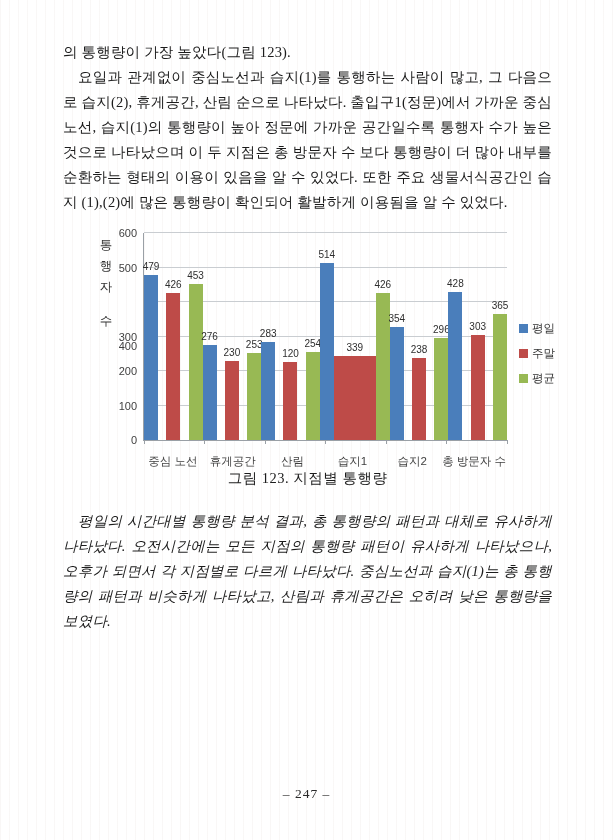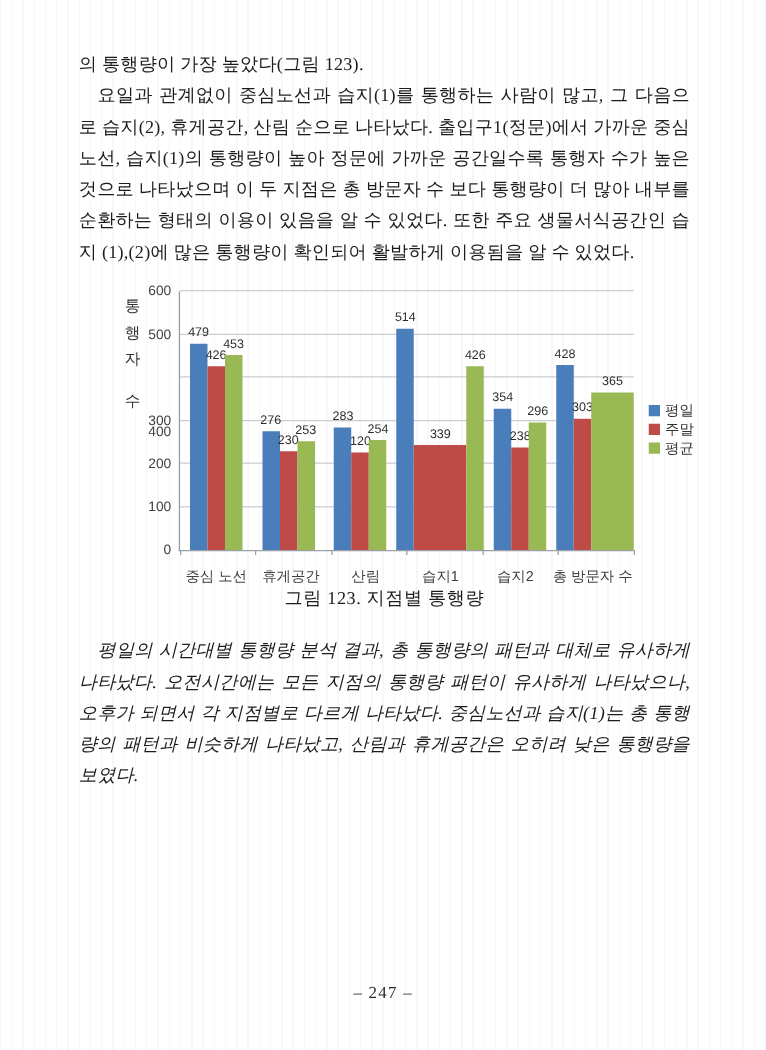--- a/index.html
+++ b/index.html
@@ -31,33 +31,33 @@
     position:absolute; left:52px; top:11px; width:363px; height:207px;
     border-left:1.5px solid #9aa0a6;
     border-bottom:1.5px solid #9aa0a6;
   }
   .gridline { position:absolute; left:0; right:0; height:1px; background:#c9cdd1; }
   .ytick-label {
     position:absolute; width:40px; text-align:right;
     font-size:11px; color:#3f3f3f; line-height:14px;
   }
   .groups { position:relative; display:flex; height:100%; z-index:1; }
-  .bar-group { flex:1; display:flex; align-items:flex-end; justify-content:center; }
+  .bar-group { flex:1; display:flex; align-items:flex-end; justify-content:space-between; }
   .bar { width:14px; position:relative; }
   .bar-value {
     position:absolute; top:-14px; left:50%; transform:translateX(-50%);
     font-size:10px; color:#2e2e2e; white-space:nowrap;
   }
   .xtick { position:absolute; width:1px; height:4px; background:#9aa0a6; top:100%; }
   .xlabels { position:absolute; left:52px; top:232px; width:363px; display:flex; }
   .xlabel { flex:1; text-align:center; font-size:11.5px; color:#3f3f3f; white-space:nowrap; }
   .ylabel-col { position:absolute; left:7px; top:13px; display:flex; flex-direction:column;
                 font-size:12.5px; color:#333; line-height:21px; text-align:center; width:16px; }
   .ygap { height:13px; }
-  .legend { position:absolute; left:428px; top:99px; display:flex; flex-direction:column; gap:0; }
+  .legend { position:absolute; left:428px; top:99px; display:flex; flex-direction:column; gap:10px; }
   .legend-item { display:flex; align-items:center; gap:4px; font-size:11.5px; color:#333; }
   .legend-swatch { width:9px; height:9px; flex:0 0 9px; }
 
   .figure-caption {
     margin-top:7px;
     text-align:center;
     font-size:14.5px;
     letter-spacing:0.5px;
   }
   .para-after-chart { margin-top:21px;font-style:italic; }
@@ -148,21 +148,21 @@
                 <span class="bar-value">296</span>
               </div>
             </div>
             <div class="bar-group">
               <div class="bar" style="height: 147.66px; background: rgb(74, 126, 187);">
                 <span class="bar-value">428</span>
               </div>
               <div class="bar" style="height: 104.535px; background: rgb(190, 75, 72);">
                 <span class="bar-value">303</span>
               </div>
-              <div class="bar" style="height: 125.925px; background: rgb(152, 185, 84); padding-left: 20px;">
+              <div class="bar" style="height: 125.925px; background: rgb(152, 185, 84);">
                 <span class="bar-value">365</span>
               </div>
             </div>
           </div>
           <div class="xtick" style="left: -0.5px;"></div>
           <div class="xtick" style="left: 60px;"></div>
           <div class="xtick" style="left: 120.5px;"></div>
           <div class="xtick" style="left: 181px;"></div>
           <div class="xtick" style="left: 241.5px;"></div>
           <div class="xtick" style="left: 302px;"></div>

